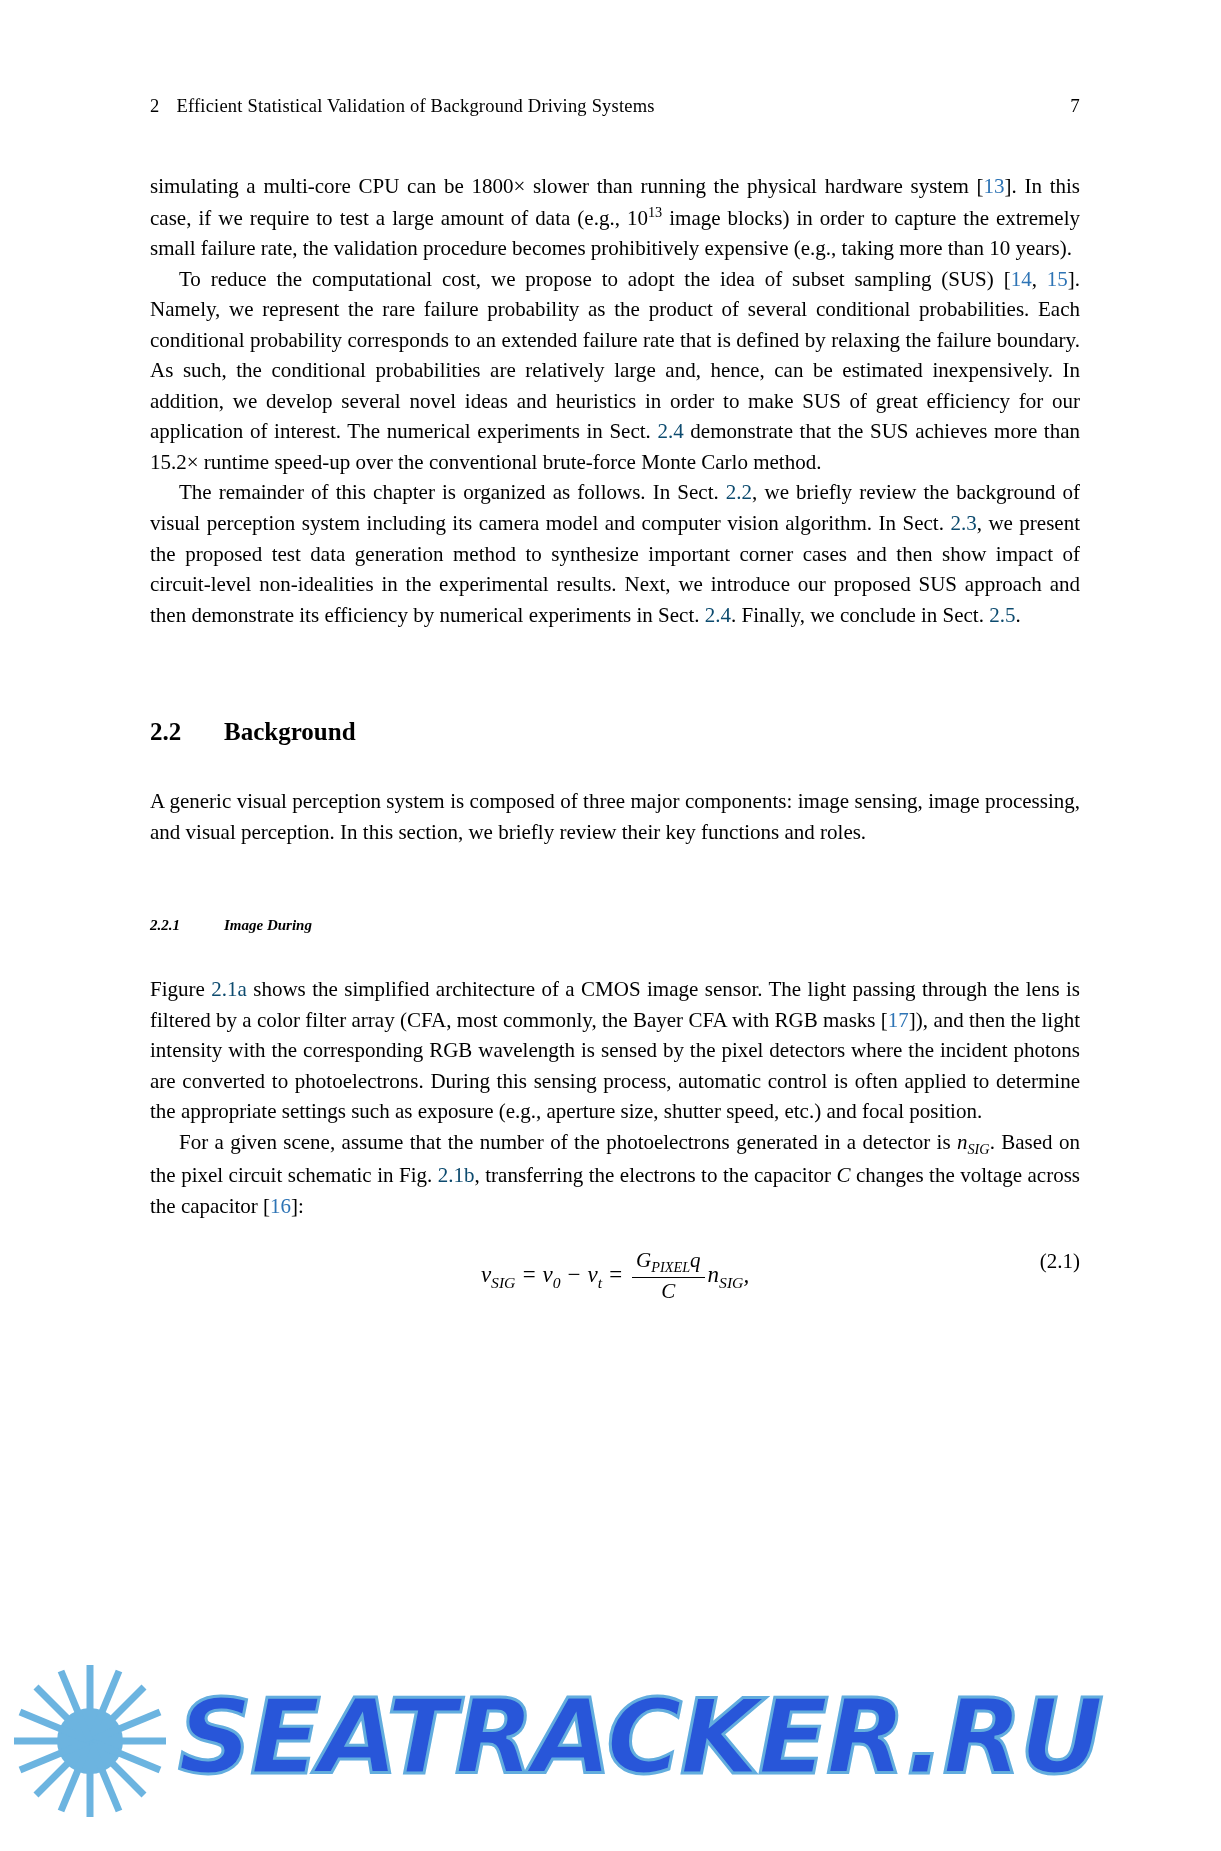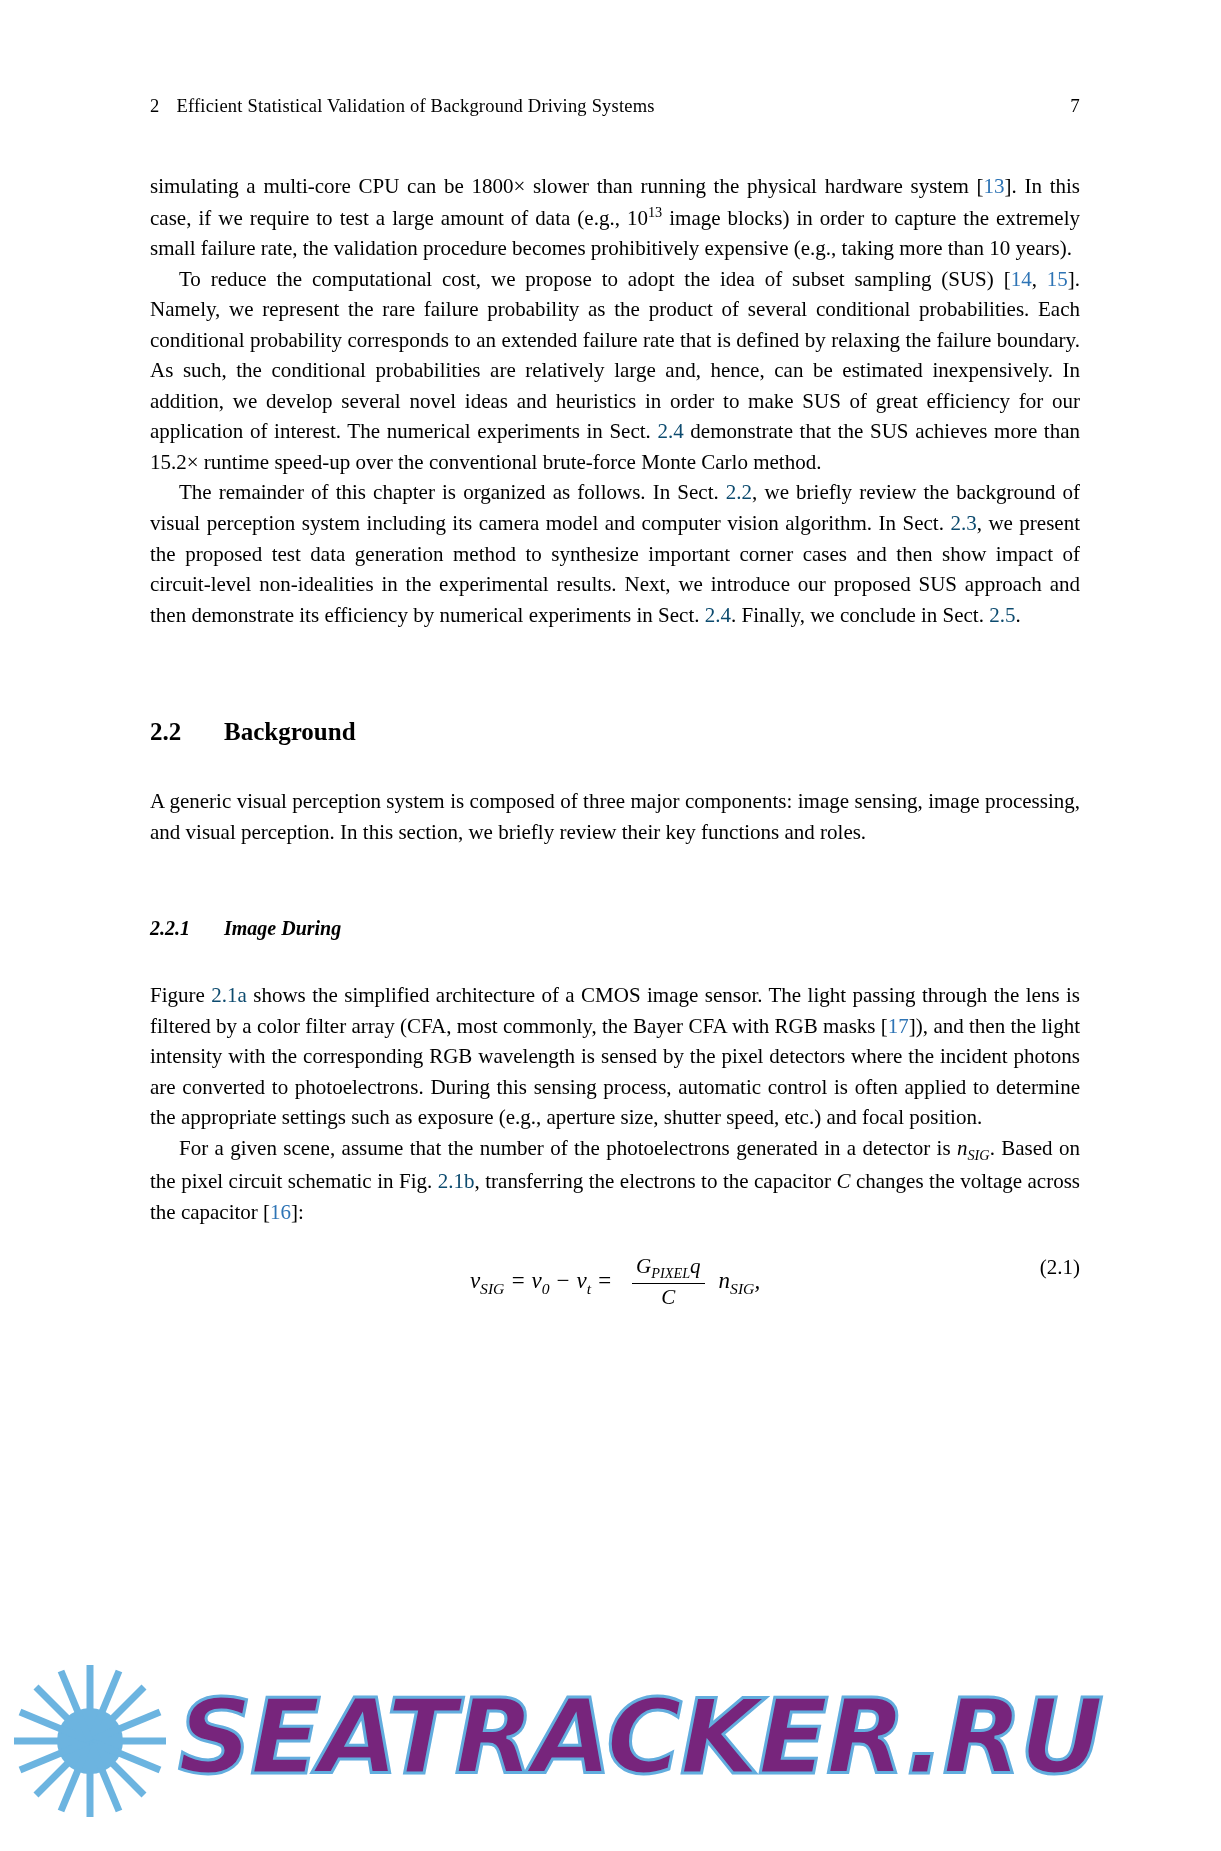--- a/index.html
+++ b/index.html
@@ -63,21 +63,21 @@
     font-size: 25px;
     font-weight: bold;
     margin: 0;
     display: flex;
     font-family: "Liberation Serif", serif;
   }
   .sec-num {
     width: 74px;
   }
   h3.subsection {
-    font-size: 20px;
+    font-size: 15px;
     font-weight: bold;
     font-style: italic;
     margin: 0;
     display: flex;
   }
   .sub-num {
     width: 74px;
   }
   .gap-1 { height: 88px; }
   .gap-2 { height: 40px; }
@@ -102,21 +102,21 @@
     position: absolute;
     right: 0;
     font-style: normal;
     font-size: 21px;
   }
   .frac {
     display: inline-flex;
     flex-direction: column;
     vertical-align: middle;
     text-align: center;
-    margin: 0 14px;
+    margin: 0 3px;
     position: relative;
     top: -1px;
   }
   .frac .num {
     padding: 0 4px 1px 4px;
     font-size: 21px;
   }
   .frac .den {
     border-top: 1.3px solid #000;
     padding: 1px 4px 0 4px;
@@ -135,21 +135,21 @@
   }
   .wm-text {
     position: absolute;
     left: 178px;
     top: 26px;
     font-family: "DejaVu Sans", sans-serif;
     font-weight: bold;
     font-style: italic;
     font-size: 103px;
     letter-spacing: -2px;
-    color: #701a75;
+    color: #1d4ed8;
     -webkit-text-stroke: 3px #5aa9dd;
     text-shadow: 0 0 0 #5aa9dd;
     opacity: 0.95;
     white-space: nowrap;
   }
   .wm-sun {
     position: absolute;
     left: 10px;
     top: 10px;
     width: 160px;

